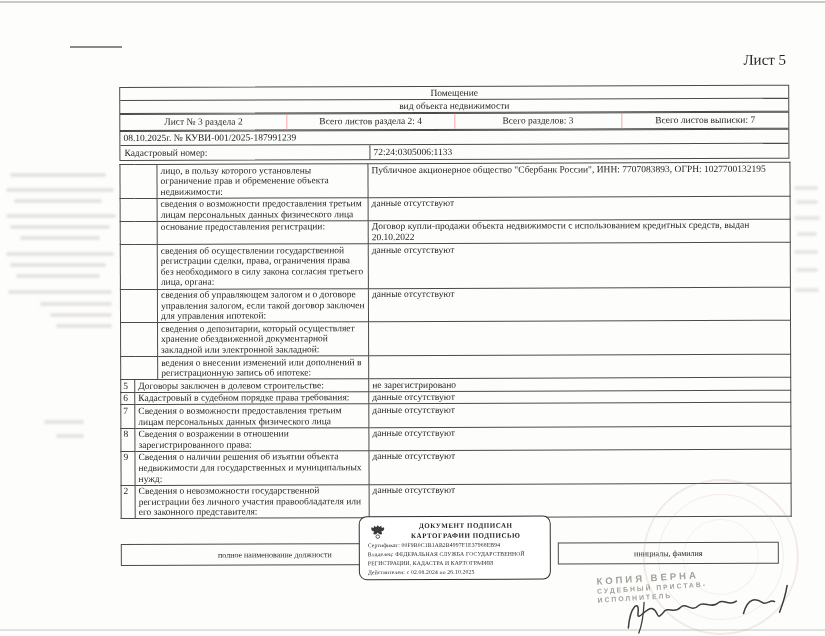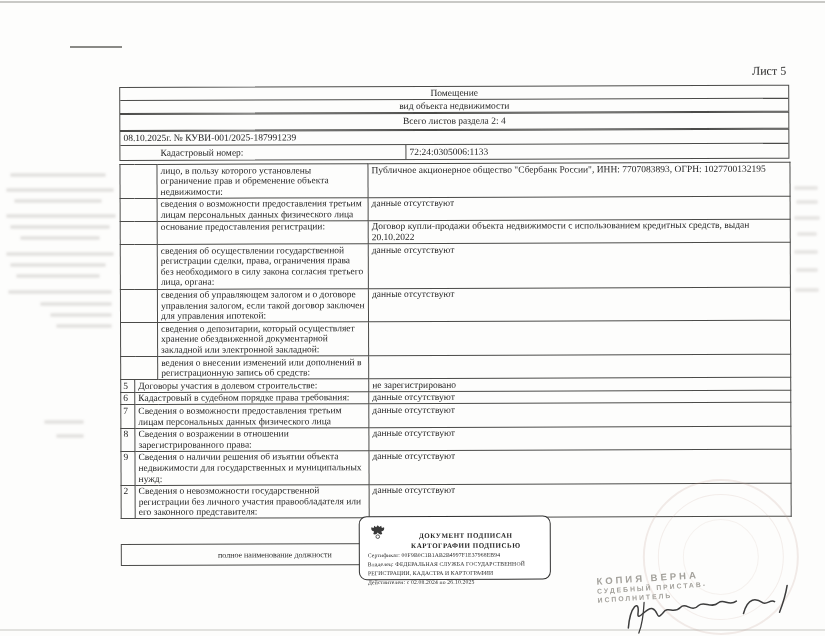--- a/index.html
+++ b/index.html
@@ -4,51 +4,51 @@
 <style>
   html,body{margin:0;padding:0;width:825px;height:636px;overflow:hidden;}
   body{background:#ffffff;font-family:"Liberation Serif", serif;color:#262626;}
   .page{position:absolute;inset:0;background:#fdfdfc;}
   .scan{position:absolute;inset:0;transform:rotate(-0.2deg);}
 
   .topline{position:absolute;left:0;top:1px;width:825px;height:2px;background:#c9c9c6;}
   .botline{position:absolute;left:0;top:629px;width:825px;height:2px;background:#e2e2df;}
   .dash{position:absolute;left:70px;top:46px;width:52px;height:2px;background:#8a8a86;filter:blur(.4px);}
 
-  .sheet-label{position:absolute;right:38px;top:65px;font-size:12px;}
+  .sheet-label{position:absolute;right:38px;top:53px;font-size:15px;}
 
   .bordered{border:1px solid #4b4b49;background:transparent;}
 
   .t1{position:absolute;left:120px;top:86px;width:668px;}
   .t1 .r{height:12px;line-height:12px;text-align:center;font-size:9.5px;}
   .t1 .r + .r{border-top:1px solid #4b4b49;}
 
   .t2{position:absolute;left:120px;top:113px;width:668px;height:15px;display:flex;}
   .t2 .c{flex:1;text-align:center;font-size:9.5px;line-height:15px;}
-  .t2 .c + .c{border-left:5px solid #fca5a5;font-weight:bold;}
+  .t2 .c + .c{border-left:1px solid #fca5a5;}
 
   .t3{position:absolute;left:120px;top:130px;width:668px;}
   .t3 .r1{height:13px;line-height:13px;font-size:9.5px;padding-left:3px;border-bottom:1px solid #4b4b49;}
   .t3 .r2{display:flex;height:14px;line-height:14px;font-size:9.5px;}
-  .t3 .r2 .cl{width:245px;padding-left:10px;border-right:1px solid #4b4b49;margin-left:30px;}
+  .t3 .r2 .cl{width:245px;padding-left:4px;border-right:1px solid #4b4b49;}
   .t3 .r2 .cr{flex:1;padding-left:3px;}
 
   table.main{position:absolute;left:120px;top:163px;width:670px;border-collapse:collapse;table-layout:fixed;}
   table.main td{border:1px solid #4b4b49;vertical-align:top;font-size:9.5px;line-height:10.6px;padding:0.5px 3px;}
   table.main td.num{padding:0.5px 2px;}
   table.main td.val{}
 
   .sigbox{position:absolute;height:20px;border:1px solid #4b4b49;font-size:8px;display:flex;align-items:center;justify-content:center;text-align:center;}
   .sig-left{left:120px;top:543px;width:306px;}
   .sig-right{left:557px;top:543px;width:219px;}
 
   .stamp{position:absolute;left:358px;top:516px;width:190px;height:62px;background:#fff;border:1.5px solid #2f2f2f;border-radius:8px;z-index:5;}
   .stamp .eagle{position:absolute;left:9px;top:5px;width:18px;height:19px;}
   .stamp .ttl{text-align:center;font-size:7px;font-weight:bold;letter-spacing:.5px;line-height:10px;padding-left:22px;}
-  .stamp .ttl.first{margin-top:14px;}
+  .stamp .ttl.first{margin-top:4px;}
   .stamp .sm{font-size:5.7px;line-height:9px;padding-left:8px;letter-spacing:.15px;white-space:nowrap;overflow:hidden;}
 
   .copystamp{position:absolute;left:596px;top:574px;color:#a3a19b;font-family:"Liberation Sans",sans-serif;font-weight:bold;transform:rotate(-3.5deg);z-index:6;}
   .copystamp .l1{font-size:9.5px;letter-spacing:3px;line-height:10px;}
   .copystamp .l2,.copystamp .l3{font-size:6.8px;letter-spacing:2px;line-height:9px;}
 
   .signature{position:absolute;left:618px;top:586px;z-index:7;transform:rotate(-5deg);}
 
   .seal{position:absolute;left:642px;top:480px;width:152px;height:152px;border-radius:50%;border:2px solid rgba(195,160,148,.20);z-index:1;}
   .seal .inner{position:absolute;inset:13px;border-radius:50%;border:1.5px solid rgba(195,160,148,.17);}
@@ -91,21 +91,24 @@
 
   <div class="scan">
     <div class="sheet-label">Лист 5</div>
 
     <div class="t1 bordered">
       <div class="r">Помещение</div>
       <div class="r">вид объекта недвижимости</div>
     </div>
 
     <div class="t2 bordered">
+      <div class="c">Лист № 3 раздела 2</div>
       <div class="c">Всего листов раздела 2: 4</div>
+      <div class="c">Всего разделов: 3</div>
+      <div class="c">Всего листов выписки: 7</div>
     </div>
 
     <div class="t3 bordered">
       <div class="r1">08.10.2025г. № КУВИ-001/2025-187991239</div>
       <div class="r2">
         <div class="cl">Кадастровый номер:</div>
         <div class="cr">72:24:0305006:1133</div>
       </div>
     </div>
 
@@ -142,26 +145,26 @@
         <td>сведения об управляющем залогом и о договоре управления залогом, если такой договор заключен для управления ипотекой:</td>
         <td class="val">данные отсутствуют</td>
       </tr>
       <tr>
         <td class="num" colspan="2"></td>
         <td>сведения о депозитарии, который осуществляет хранение обездвиженной документарной закладной или электронной закладной:</td>
         <td class="val"></td>
       </tr>
       <tr>
         <td class="num" colspan="2"></td>
-        <td>ведения о внесении изменений или дополнений в регистрационную запись об средств:</td>
+        <td>ведения о внесении изменений или дополнений в регистрационную запись об ипотеке:</td>
         <td class="val"></td>
       </tr>
       <tr>
         <td class="num">5</td>
-        <td colspan="2">Договоры участия в долевом строительстве:</td>
+        <td colspan="2">Договоры заключен в долевом строительстве:</td>
         <td class="val">не зарегистрировано</td>
       </tr>
       <tr>
         <td class="num">6</td>
         <td colspan="2">Кадастровый в судебном порядке права требования:</td>
         <td class="val">данные отсутствуют</td>
       </tr>
       <tr>
         <td class="num">7</td>
         <td colspan="2">Сведения о возможности предоставления третьим лицам персональных данных физического лица</td>
@@ -179,20 +182,21 @@
       </tr>
       <tr>
         <td class="num">2</td>
         <td colspan="2">Сведения о невозможности государственной регистрации без личного участия правообладателя или его законного представителя:</td>
         <td class="val">данные отсутствуют</td>
       </tr>
     </tbody>
       </table>
 
     <div class="sigbox sig-left">полное наименование должности</div>
+    <div class="sigbox sig-right">инициалы, фамилия</div>
 
     <div class="stamp">
       <svg class="eagle" viewBox="0 0 20 20">
         <path d="M10 3 L8.2 5 L6.2 3.4 L5.4 6 L3 5.2 C2.2 8 4 9.8 6 9.8 L5 12.6 C7 13.8 9 12.8 10 11 C11 12.8 13 13.8 15 12.6 L14 9.8 C16 9.8 17.8 8 17 5.2 L14.6 6 L13.8 3.4 L11.8 5 Z" fill="#3a3a3a"></path>
         <circle cx="10" cy="15.6" r="2" fill="none" stroke="#3a3a3a" stroke-width="0.9"></circle>
       </svg>
       <div class="ttl first">ДОКУМЕНТ ПОДПИСАН</div>
       <div class="ttl">КАРТОГРАФИИ ПОДПИСЬЮ</div>
       <div class="sm">Сертификат: 00F9B0C1B1AB2B4997F1E37968EB94</div>
       <div class="sm">Владелец: ФЕДЕРАЛЬНАЯ СЛУЖБА ГОСУДАРСТВЕННОЙ</div>

